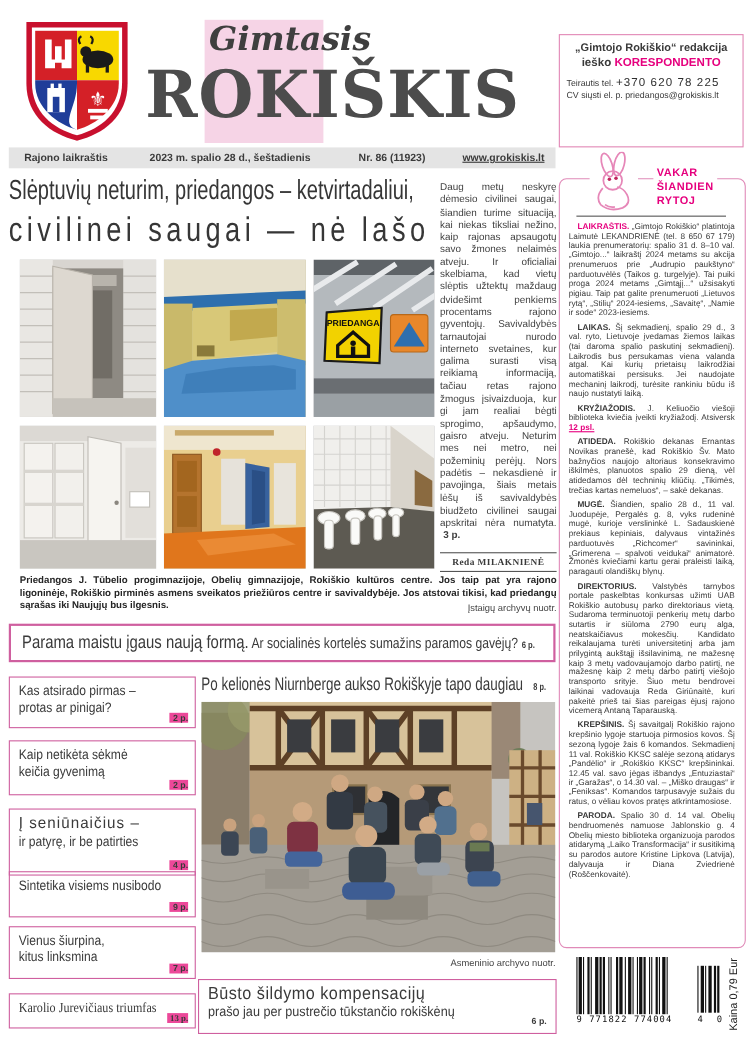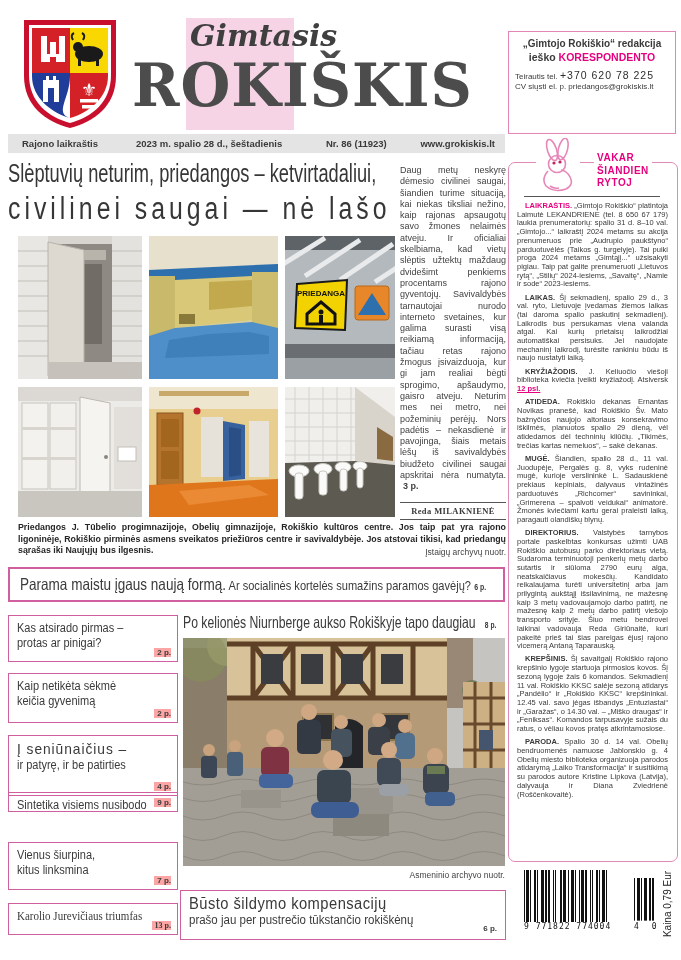--- a/index.html
+++ b/index.html
@@ -51,21 +51,21 @@
   #strip .inner{white-space:nowrap;transform:scaleX(.82);transform-origin:left center;}
   #strip .main{font-size:16.5px;color:#3a3a3a;}
   #strip .sub{font-size:13.5px;color:#3a3a3a;}
   #strip .pg{font-size:8.5px;font-weight:bold;margin-left:4px;}
 
   .teaser{position:absolute;left:8px;width:170px;border:1.5px solid #cf5f9f;box-sizing:border-box;
     padding:5px 8px 4px;}
   .teaser .ln{font-size:12.5px;line-height:1.18;color:#3a3a3a;white-space:nowrap;
     transform:scaleX(.88);transform-origin:left top;}
   .teaser .ln.wide{font-size:14.5px;letter-spacing:1px;transform:scaleX(.95);}
-  .teaser .pg{position:absolute;right:6px;bottom:4px;font-size:8px;font-weight:bold;background:#fca5a5;padding-left:3px;text-align:center;}
+  .teaser .pg{position:absolute;right:6px;bottom:4px;font-size:8px;font-weight:bold;background:#ec4899;padding-left:3px;text-align:center;}
 
   #nur-headline{white-space:nowrap;transform:scaleX(.74);transform-origin:left top;
     font-size:16.5px;color:#3a3a3a;}
   #nur-headline .pg{font-size:9px;font-weight:bold;letter-spacing:0;}
   #nur-credit{font-size:8.5px;color:#444;text-align:right;}
 
   #bottom-box{border:1.5px solid #cf5f9f;box-sizing:border-box;padding:4px 8px;}
   #bottom-box .l1{font-size:16px;letter-spacing:.5px;color:#3a3a3a;white-space:nowrap;
     transform:scaleX(.92);transform-origin:left top;}
   #bottom-box .l2{font-size:12.5px;color:#3a3a3a;white-space:nowrap;transform:scaleX(.92);transform-origin:left top;}
@@ -135,21 +135,21 @@
     <div class="t1">„Gimtojo Rokiškio“ redakcija</div>
     <div class="t2"><span>ieško </span><span class="hl">KORESPONDENTO</span></div>
     <div class="contact1"><span>Teirautis tel. </span><span class="phone">+370 620 78 225</span></div>
     <div class="contact2">CV siųsti el. p. priedangos@grokiskis.lt</div>
   </div>
 
   <div class="abs" id="dateline" style="left:8px;top:134px;width:497px;">
     <span style="left:14px;">Rajono laikraštis</span>
     <span style="left:128px;">2023 m. spalio 28 d., šeštadienis</span>
     <span style="left:318px;">Nr. 86 (11923)</span>
-    <span style="right:10px;">www.grokiskis.lt</span>
+    <span style="right:10px;text-decoration:underline;">www.grokiskis.lt</span>
   </div>
 
   <div class="abs" style="left:8px;top:159px;width:392px;height:74px;overflow:visible;">
     <div class="hl1">Slėptuvių neturim, priedangos – ketvirtadaliui,</div>
     <div class="hl2">civilinei saugai — nė lašo</div>
   </div>
 
   <div class="abs" id="intro" style="left:400px;top:165px;width:106px;height:332px;">
     <span>Daug metų neskyrę dėmesio civilinei saugai, šiandien turime situaciją, kai niekas tiksliai nežino, kaip rajonas apsaugotų savo žmones nelaimės atveju. Ir oficialiai skelbiama, kad vietų slėptis užtektų maždaug dvidešimt penkiems procentams rajono gyventojų. Savivaldybės tarnautojai nurodo interneto svetaines, kur galima surasti visą reikiamą informaciją, tačiau retas rajono žmogus įsivaizduoja, kur gi jam realiai bėgti sprogimo, apšaudymo, gaisro atveju. Neturim mes nei metro, nei požeminių perėjų. Nors padėtis – nekasdienė ir pavojinga, šiais metais lėšų iš savivaldybės biudžeto civilinei saugai apskritai nėra numatyta.</span>
     <span class="pref" style="margin-left:3px;">3 p.</span>
@@ -283,21 +283,21 @@
       <div class="teaser" style="top: 673px; height: 50px;">
         <div class="ln">Kaip netikėta sėkmė</div>
         <div class="ln">keičia gyvenimą</div>
         <span class="pg">2 p.</span>
       </div>
       <div class="teaser" style="top: 735px; height: 61px;">
         <div class="ln wide">Į seniūnaičius –</div>
         <div class="ln">ir patyrę, ir be patirties</div>
         <span class="pg">4 p.</span>
       </div>
-      <div class="teaser" style="top: 792px; height: 20px;">
+      <div class="teaser" style="top: 792px; height: 42px;">
         <div class="ln">Sintetika visiems nusibodo</div>
         <span class="pg">9 p.</span>
       </div>
       <div class="teaser" style="top: 842px; height: 48px;">
         <div class="ln">Vienus šiurpina,</div>
         <div class="ln">kitus linksmina</div>
         <span class="pg">7 p.</span>
       </div>
       <div class="teaser" style="top: 903px; height: 32px; font-family: Liberation Serif, serif;">
         <div class="ln">Karolio Jurevičiaus triumfas</div>

